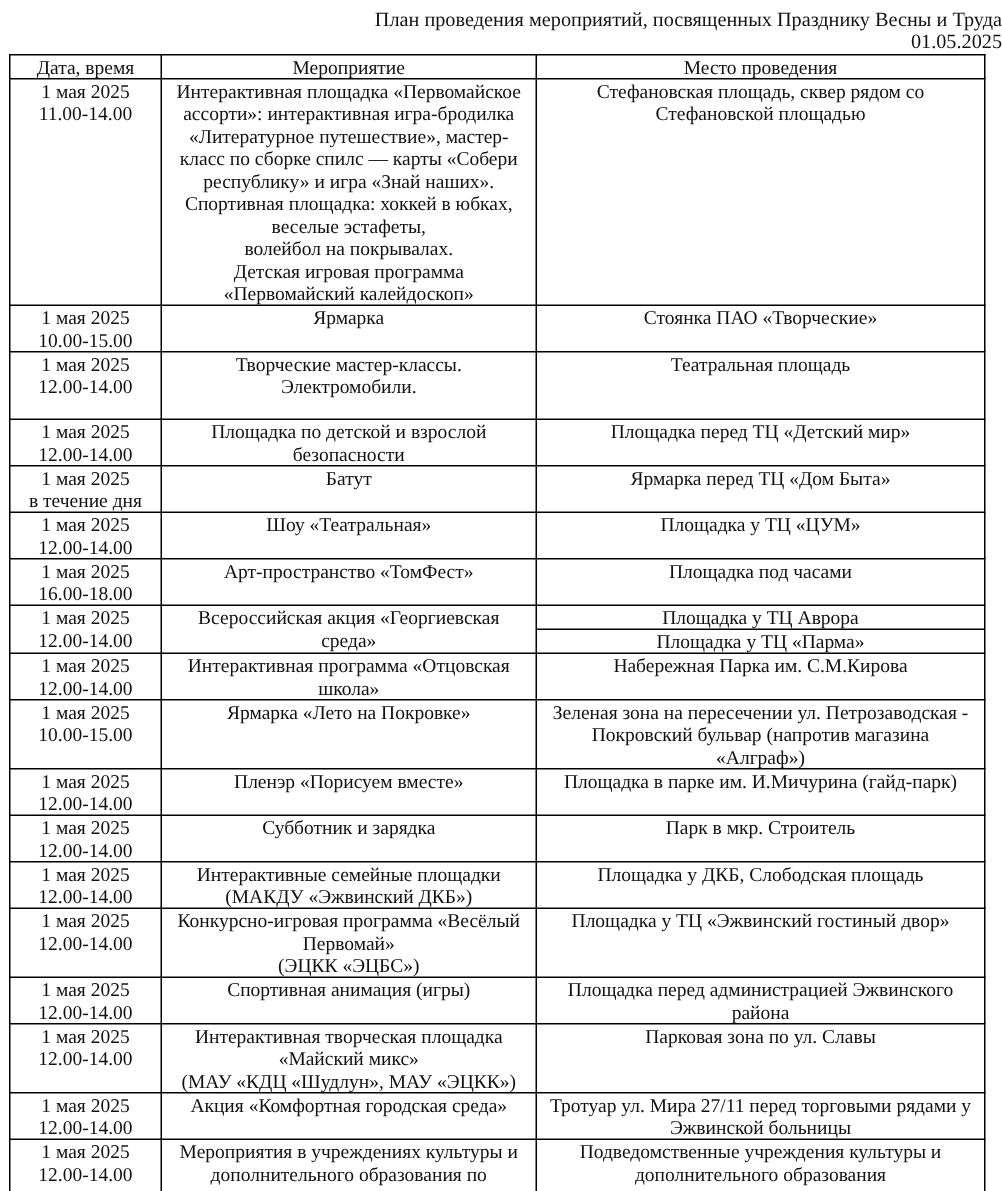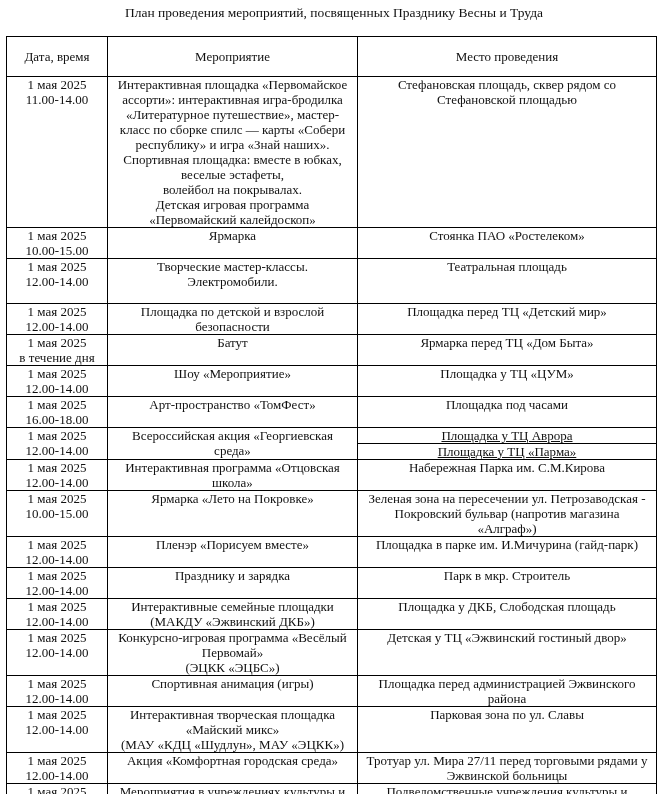--- a/index.html
+++ b/index.html
@@ -4,51 +4,52 @@
 <style>
   html, body { margin: 0; padding: 0; background: #ffffff; }
   body {
     width: 668px; height: 794px; overflow: hidden; position: relative;
     font-family: "Liberation Serif", "DejaVu Serif", serif;
     color: #111111;
     font-size: 13px;
   }
   .title {
     position: absolute; left: 0; top: 5px; width: 668px;
-    text-align: center; font-size: 13.5px; line-height: 15px;
+    text-align: right; font-size: 13.5px; line-height: 15px;
   }
   table.plan {
     position: absolute; left: 6px; top: 36px;
     width: 650px;
     border-collapse: collapse;
     table-layout: fixed;
   }
   table.plan td, table.plan th {
     border: 1.3px solid #000000;
     vertical-align: top;
     text-align: center;
     padding: 0 6px;
     font-weight: normal;
     font-size: 13px;
     line-height: 15px;
   }
-  table.plan th { vertical-align: middle; padding: 12px; }
+  table.plan th { vertical-align: middle; padding: 0; }
   col.c1 { width: 101px; }
   col.c2 { width: 250px; }
   col.c3 { width: 299px; }
   .sub { display: block; }
-  .split { padding: 0 !important; text-decoration: underline; }
+  .split { padding: 0 !important; }
   .split .part { display: block; padding: 0 3px; }
   .split .part + .part { border-top: 1.3px solid #000; }
 </style>
 </head>
 <body>
 
 <div class="title">
   <div>План проведения мероприятий, посвященных Празднику Весны и Труда</div>
+  <div>01.05.2025</div>
 </div>
 
 <table class="plan">
   <colgroup>
       <col class="c1">
       <col class="c2">
       <col class="c3">
     </colgroup>
   <thead>
     <tr style="height:15px">
@@ -58,40 +59,40 @@
     </tr>
   </thead>
   <tbody id="rows">
       <tr style="height: 148px;">
         <td>
           <span class="sub">1 мая 2025</span>
           <span class="sub">11.00-14.00</span>
         </td>
         <td>
           <span class="sub">Интерактивная площадка «Первомайское ассорти»:  интерактивная игра-бродилка «Литературное путешествие», мастер-класс по сборке спилс — карты «Собери республику» и игра «Знай наших».</span>
-          <span class="sub">Спортивная площадка: вместе в юбках,</span>
+          <span class="sub">Спортивная площадка: хоккей в юбках,</span>
           <span class="sub">веселые эстафеты,</span>
           <span class="sub">волейбол на покрывалах.</span>
           <span class="sub">Детская игровая программа</span>
           <span class="sub">«Первомайский калейдоскоп»</span>
         </td>
         <td>
           <span class="sub">Стефановская площадь, сквер рядом со Стефановской площадью</span>
         </td>
       </tr>
       <tr style="height: 30px;">
         <td>
           <span class="sub">1 мая 2025</span>
           <span class="sub">10.00-15.00</span>
         </td>
         <td>
           <span class="sub">Ярмарка</span>
         </td>
         <td>
-          <span class="sub">Стоянка ПАО «Ростелеком»</span>
+          <span class="sub">Стоянка ПАО «Творческие»</span>
         </td>
       </tr>
       <tr style="height: 45px;">
         <td>
           <span class="sub">1 мая 2025</span>
           <span class="sub">12.00-14.00</span>
         </td>
         <td>
           <span class="sub">Творческие мастер-классы.</span>
           <span class="sub">Электромобили.</span>
@@ -123,21 +124,21 @@
         <td>
           <span class="sub">Ярмарка перед ТЦ «Дом Быта»</span>
         </td>
       </tr>
       <tr style="height: 30px;">
         <td>
           <span class="sub">1 мая 2025</span>
           <span class="sub">12.00-14.00</span>
         </td>
         <td>
-          <span class="sub">Шоу «Мероприятие»</span>
+          <span class="sub">Шоу «Театральная»</span>
         </td>
         <td>
           <span class="sub">Площадка у ТЦ «ЦУМ»</span>
         </td>
       </tr>
       <tr style="height: 31px;">
         <td>
           <span class="sub">1 мая 2025</span>
           <span class="sub">16.00-18.00</span>
         </td>
@@ -196,21 +197,21 @@
         <td>
           <span class="sub">Площадка в парке им. И.Мичурина (гайд-парк)</span>
         </td>
       </tr>
       <tr style="height: 31px;">
         <td>
           <span class="sub">1 мая 2025</span>
           <span class="sub">12.00-14.00</span>
         </td>
         <td>
-          <span class="sub">Празднику и зарядка</span>
+          <span class="sub">Субботник и зарядка</span>
         </td>
         <td>
           <span class="sub">Парк в мкр. Строитель</span>
         </td>
       </tr>
       <tr style="height: 30px;">
         <td>
           <span class="sub">1 мая 2025</span>
           <span class="sub">12.00-14.00</span>
         </td>
@@ -225,21 +226,21 @@
       <tr style="height: 46px;">
         <td>
           <span class="sub">1 мая 2025</span>
           <span class="sub">12.00-14.00</span>
         </td>
         <td>
           <span class="sub">Конкурсно-игровая программа «Весёлый Первомай»</span>
           <span class="sub">(ЭЦКК «ЭЦБС»)</span>
         </td>
         <td>
-          <span class="sub">Детская у ТЦ «Эжвинский гостиный двор»</span>
+          <span class="sub">Площадка у ТЦ «Эжвинский гостиный двор»</span>
         </td>
       </tr>
       <tr style="height: 30px;">
         <td>
           <span class="sub">1 мая 2025</span>
           <span class="sub">12.00-14.00</span>
         </td>
         <td>
           <span class="sub">Спортивная анимация (игры)</span>
         </td>

